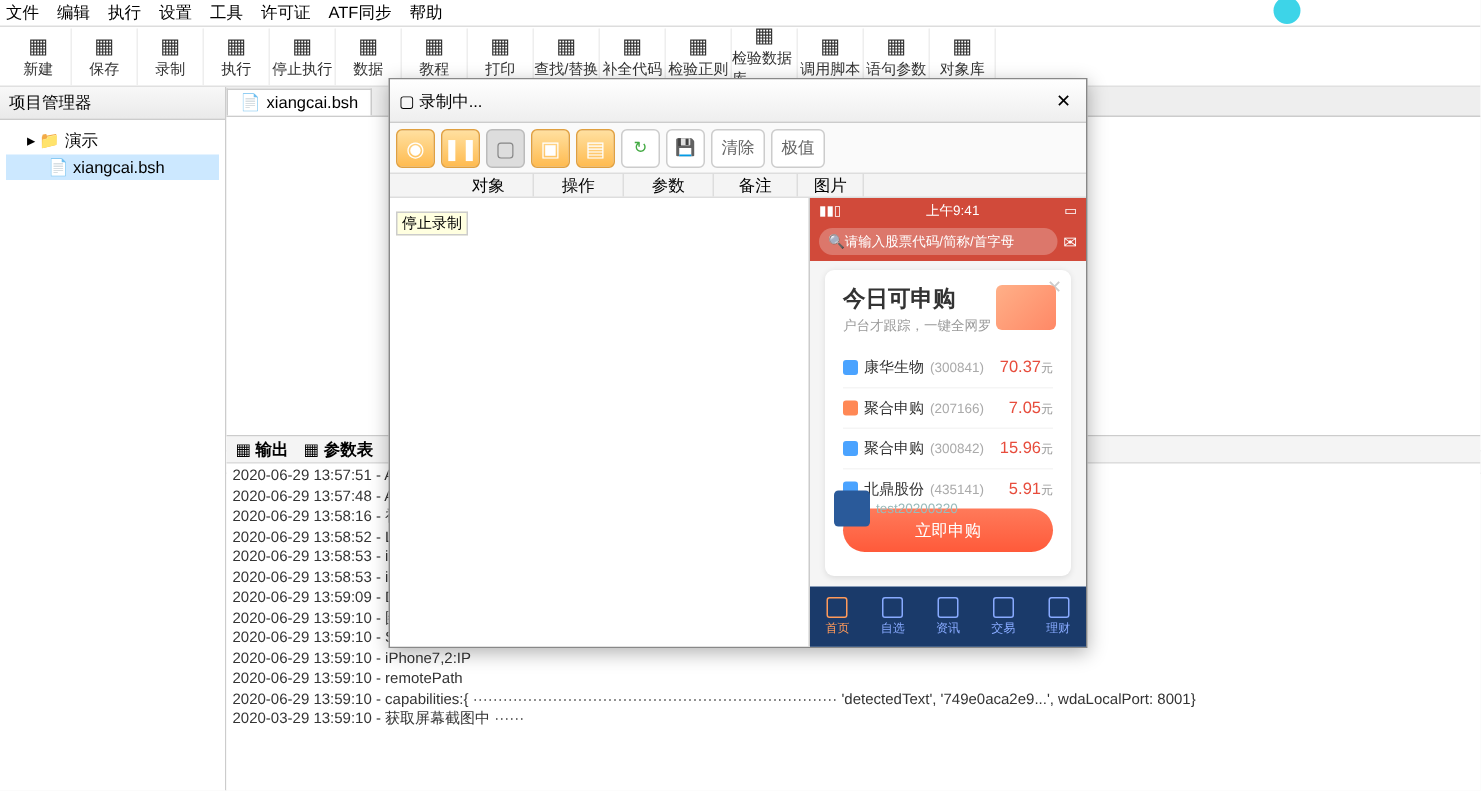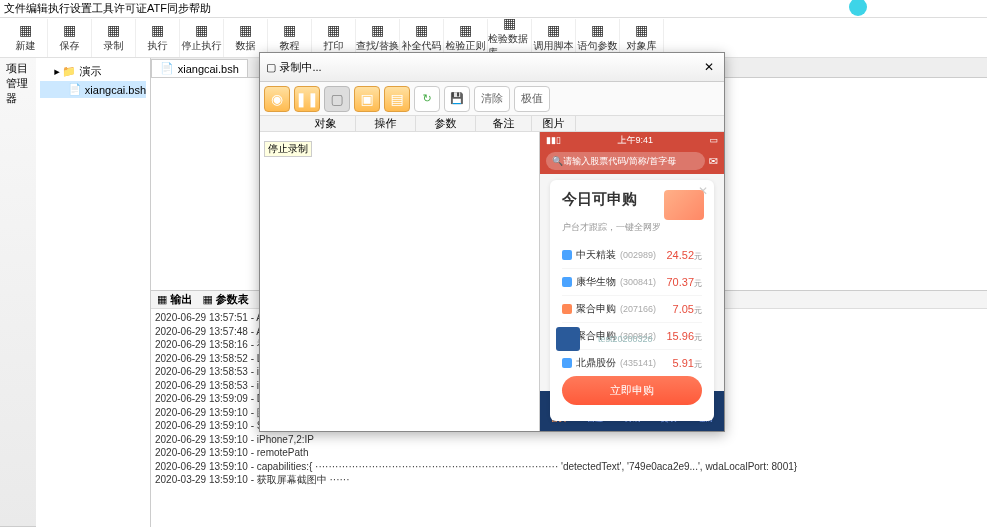--- a/index.html
+++ b/index.html
@@ -1,29 +1,29 @@
 <!DOCTYPE html>
 <html><head>
 <meta charset="utf-8">
 <style>
 * { margin: 0; padding: 0; box-sizing: border-box; font-family: "Microsoft YaHei", Arial, sans-serif; }
 body { width: 987px; height: 527px; background: #f5f5f5; font-size: 11px; overflow: hidden; position: relative; }
 
 
-.menubar { height: 18px; background: #fff; border-bottom: 1px solid #ddd; display: flex; align-items: center; padding: 0 4px; font-size: 11px; }
+.menubar { height: 18px; background: #fff; border-bottom: 1px solid #ddd; display: flex; align-items: center; padding: 0 4px; gap: 12px; font-size: 11px; }
 .menubar span { cursor: pointer; }
 
 
 .toolbar { height: 40px; background: #fff; border-bottom: 1px solid #e0e0e0; display: flex; align-items: center; padding: 0 4px; }
 .tool-btn { width: 44px; height: 38px; display: flex; flex-direction: column; align-items: center; justify-content: center; gap: 1px; border-right: 1px solid #eee; font-size: 10px; color: #333; }
 .tool-btn .ico { width: 16px; height: 16px; display: flex; align-items: center; justify-content: center; font-size: 14px; }
 
 
 .main { display: flex; height: calc(527px - 58px); }
-.left-panel { width: 151px; background: #fff; border-right: 1px solid #ccc; display: flex; flex-direction: row; }
+.left-panel { width: 151px; background: #fff; border-right: 1px solid #ccc; display: flex; flex-direction: column; }
 .panel-title { background: linear-gradient(#f8f8f8,#eaeaea); border-bottom: 1px solid #ccc; padding: 3px 6px; font-size: 11px; }
 .tree { padding: 4px; font-size: 11px; }
 .tree-item { padding: 2px 0 2px 14px; display: flex; align-items: center; gap: 3px; }
 .tree-item.sel { background: #cce8ff; }
 
 .right-area { flex: 1; display: flex; flex-direction: column; }
 .editor-tabs { height: 20px; background: #eee; display: flex; align-items: flex-end; border-bottom: 1px solid #ccc; }
 .editor-tab { background: #fff; border: 1px solid #ccc; border-bottom: none; padding: 2px 8px; font-size: 11px; display: flex; align-items: center; gap: 4px; }
 .editor-body { flex: 1; background: #fff; position: relative; }
 
@@ -54,33 +54,33 @@
 
 
 .phone { width: 184px; background: #1a4a8a; display: flex; flex-direction: column; }
 .status-bar { height: 16px; background: #d14a3a; color: #fff; font-size: 9px; display: flex; align-items: center; justify-content: space-between; padding: 0 6px; }
 .search-row { height: 26px; background: #d14a3a; display: flex; align-items: center; padding: 0 6px; gap: 4px; }
 .search-box { flex: 1; height: 18px; background: rgba(255,255,255,.25); border-radius: 9px; display: flex; align-items: center; padding: 0 6px; font-size: 9px; color: #fff; }
 .phone-body { flex: 1; background: #f5f5f5; position: relative; }
 .card { position: absolute; left: 10px; right: 10px; top: 6px; background: #fff; border-radius: 6px; padding: 10px 12px 16px; box-shadow: 0 1px 4px rgba(0,0,0,.1); }
 .card-close { position: absolute; right: 6px; top: 4px; color: #ccc; font-size: 12px; }
 .card-title { font-size: 15px; font-weight: bold; color: #333; }
-.card-sub { font-size: 9px; color: #999; margin-top: 12px; margin-bottom: 8px; }
+.card-sub { font-size: 9px; color: #999; margin-top: 2px; margin-bottom: 8px; }
 .card-illus { position: absolute; right: 10px; top: 10px; width: 40px; height: 30px; background: linear-gradient(135deg,#ffb088,#ff8866); border-radius: 4px; }
 .stock-row { display: flex; justify-content: space-between; align-items: center; padding: 6px 0; border-bottom: 1px solid #f5f5f5; font-size: 10px; }
 .stock-row:last-of-type { border-bottom: none; }
 .stock-name { display: flex; align-items: center; gap: 4px; color: #333; }
 .stock-badge { width: 10px; height: 10px; border-radius: 2px; display: inline-block; }
 .stock-code { color: #aaa; font-size: 9px; }
 .stock-price { color: #e74c3c; font-size: 11px; }
 .stock-price .unit { font-size: 8px; color: #999; }
 .card-foot { text-align: center; font-size: 8px; color: #999; margin: 6px 0; }
 .card-foot .r { color: #e74c3c; }
 .apply-btn { background: linear-gradient(#ff7a5a,#ff5a3a); color: #fff; text-align: center; padding: 7px 0; border-radius: 18px; font-size: 11px; }
-.below-card { position: absolute; left: 16px; bottom: 40px; font-size: 9px; color: #9bb; display:flex; align-items:center; gap:18px;}
+.below-card { position: absolute; left: 16px; bottom: 40px; font-size: 9px; color: #9bb; display:flex; align-items:center; gap:4px;}
 .below-card .thumb { width: 24px; height: 24px; background: #2a5a9a; border-radius: 3px; }
 .tabbar { height: 40px; background: #1a3a6a; display: flex; }
 .tab { flex: 1; display: flex; flex-direction: column; align-items: center; justify-content: center; font-size: 8px; color: #8af; gap: 1px; }
 .tab.active { color: #ff9a5a; }
 .tab .tico { width: 14px; height: 14px; border: 1px solid currentColor; border-radius: 2px; }
 
 .top-badge { position: absolute; right: 120px; top: -2px; width: 18px; height: 18px; border-radius: 50%; background: #3dd4e8; }
 </style>
 </head>
 <body>
@@ -239,28 +239,20 @@
         <div class="search-box">🔍 <span>请输入股票代码/简称/首字母</span></div>
         <span style="color:#fff">✉</span>
       </div>
       <div class="phone-body">
         <div class="card">
           <div class="card-close">✕</div>
           <div class="card-illus"></div>
           <div class="card-title">今日可申购</div>
           <div class="card-sub">户台才跟踪，一键全网罗</div>
           <div id="stocks">
-              <div class="stock-row">
-                <div class="stock-name">
-                  <span class="stock-badge" style="background:#4aa3ff"></span>
-                  <span>中天精装</span> 
-                  <span class="stock-code">(002989)</span>
-                </div>
-                <div class="stock-price">24.52<span class="unit">元</span></div>
-              </div>
               <div class="stock-row">
                 <div class="stock-name">
                   <span class="stock-badge" style="background:#4aa3ff"></span>
                   <span>康华生物</span> 
                   <span class="stock-code">(300841)</span>
                 </div>
                 <div class="stock-price">70.37<span class="unit">元</span></div>
               </div>
               <div class="stock-row">
                 <div class="stock-name">

